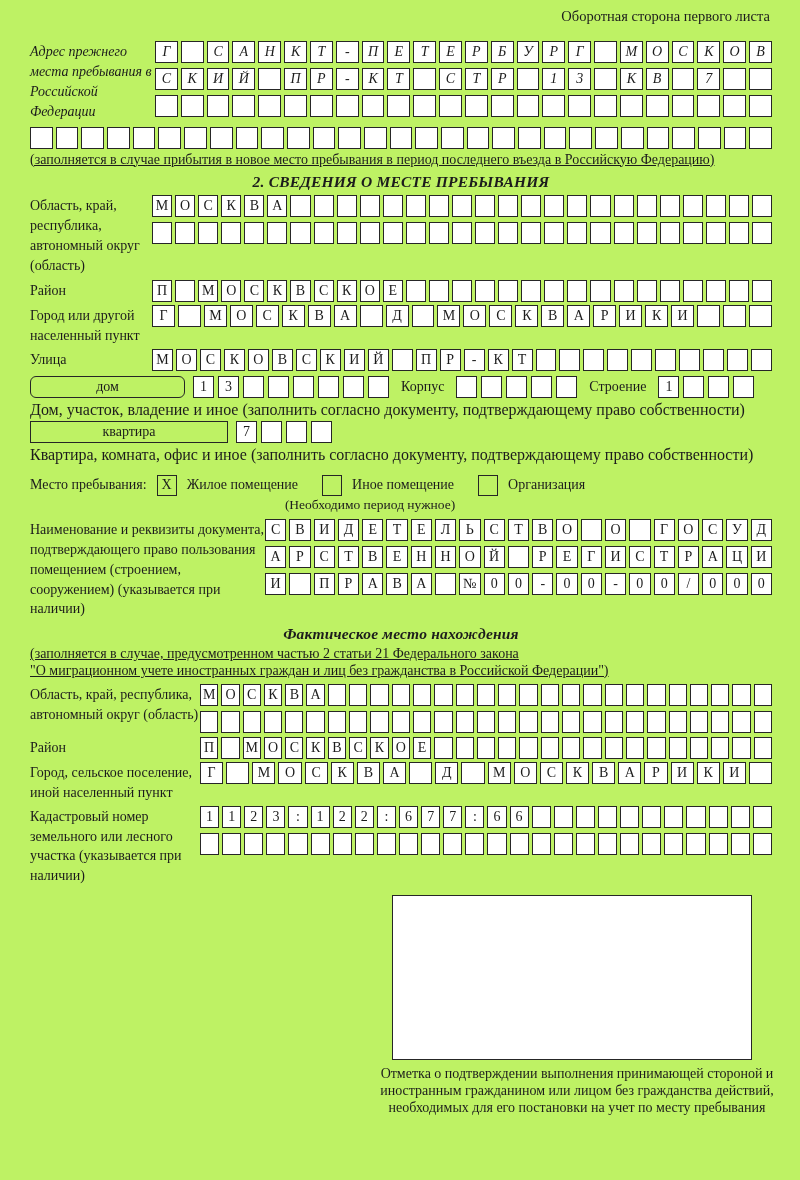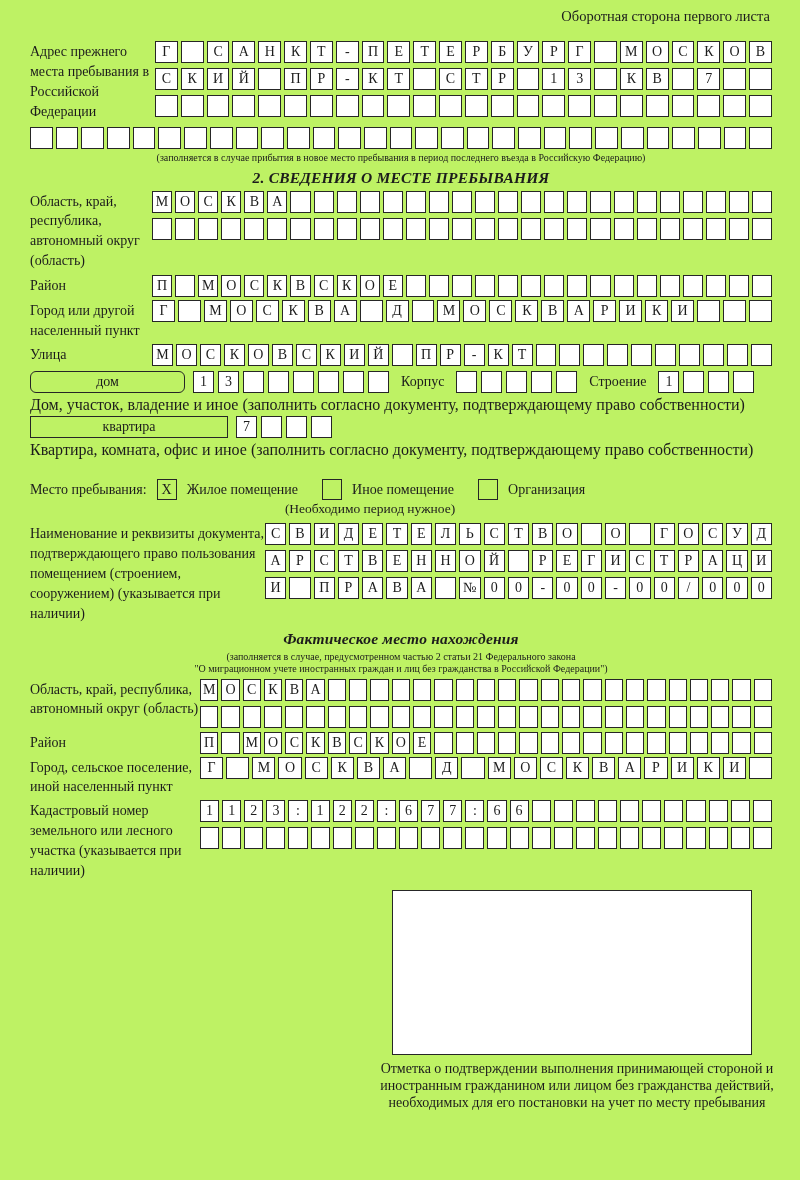--- a/index.html
+++ b/index.html
@@ -20,38 +20,38 @@
   .cells{ flex:1; display:flex; gap:3px; min-width:0; }
   .cell{
     flex:1; height:22px; box-sizing:border-box;
     border:1.5px solid #262626; background:#fff;
     display:flex; align-items:center; justify-content:center;
     font-size:14px; line-height:1; overflow:hidden;
   }
   .cells-fixed{ display:flex; gap:4px; }
   .cells-fixed .cell{ flex:none; width:21px; }
 
-  .note{ font-size:10px; text-align:center; margin-top:3px; line-height:1.2;}
+  .note{ font-size:14px; text-align:left; margin-top:3px; line-height:1.2;text-decoration:underline;}
   .note-left{ font-size:16px; text-align:left; margin-top:2px; line-height:1.2;}
   .heading{ font-size:15.5px; font-weight:bold; text-align:center; margin-top:5px; letter-spacing:.2px;font-style:italic;}
 
-  .addr-block{ margin-top:16px; }
+  .addr-block{ margin-top:16px;font-style:italic; }
   .overflow-row{ margin-top:5px; }
   .sec-title{ margin-top:5px; }
 
   .house-row{ display:flex; align-items:center; margin-top:5px; gap:8px; }
   .wide-box{
     height:22px; box-sizing:border-box; border:1.5px solid #262626;
     display:flex; align-items:center; justify-content:center; font-size:14px;
   }
   .house-box{ width:155px;border-radius:6px; }
   .apt-box{ width:198px; }
   .inline-label{ font-size:14px; white-space:nowrap; padding:0 4px; }
 
-  .cbrow{ display:flex; align-items:center; margin-top:20px; gap:10px; font-size:14px; }
+  .cbrow{ display:flex; align-items:center; margin-top:11px; gap:10px; font-size:14px; }
   .cb{
     width:20px; height:21px; box-sizing:border-box; border:1.5px solid #262626;
     display:flex; align-items:center; justify-content:center; font-size:14px; flex:none;
   }
   .cb-label{ padding-right:14px; }
   .choose-note{ font-size:13.5px; margin-left:200px; width:280px; text-align:center; margin-top:1px;}
 
   .stamp-box{
     margin-left:362px; margin-top:9px;
     width:360px; height:165px; box-sizing:border-box;

